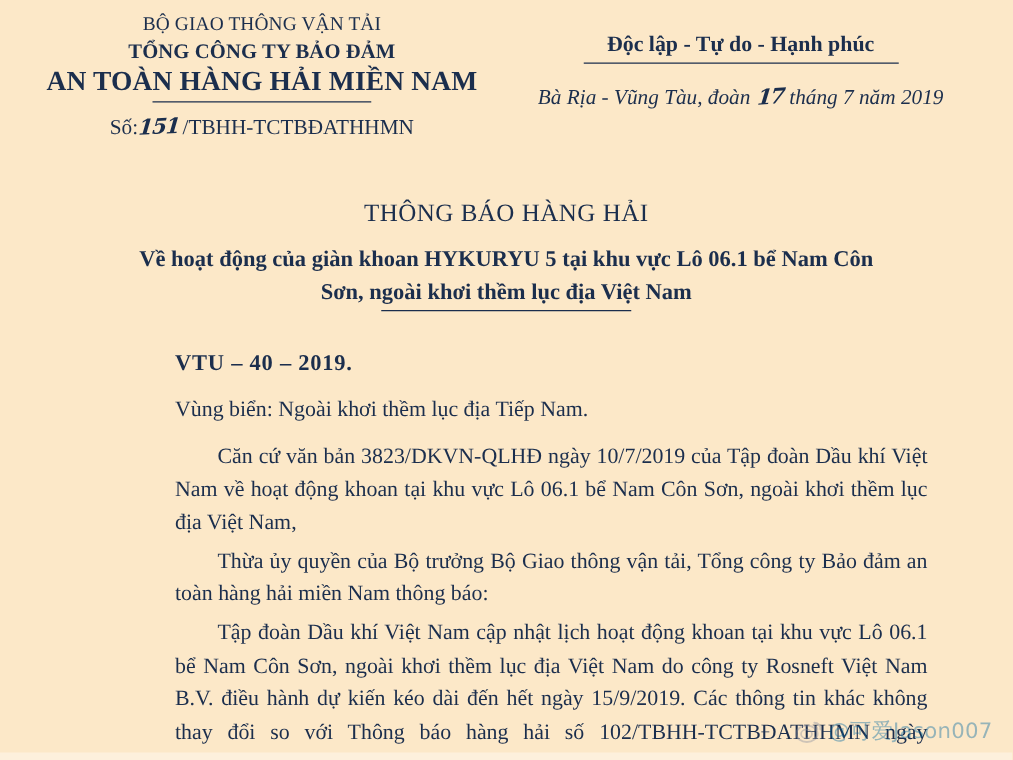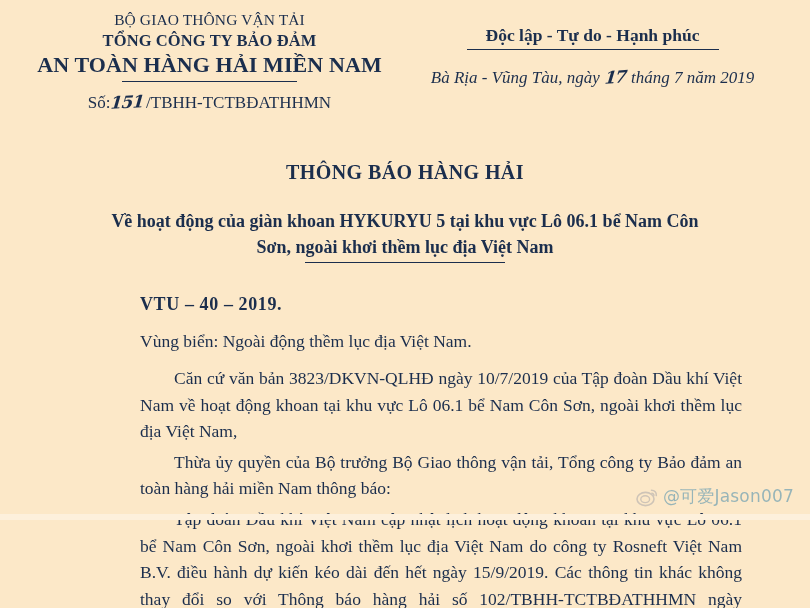--- a/index.html
+++ b/index.html
@@ -11,21 +11,21 @@
     height: 608px;
     background: #fce8c8;
     font-family: "Liberation Serif", "DejaVu Serif", serif;
     color: #1b2e4d;
     overflow: hidden;
     position: relative;
   }
   .page {
     position: relative;
     width: 810px;
-    height: 520px;
+    height: 608px;
     background: #fce8c8;
     box-sizing: border-box;
     border-radius: 16px;
   }
   .bottom-strip {
     position: absolute;
     left: 0;
     right: 0;
     bottom: 0;
     height: 6px;
@@ -131,25 +131,25 @@
   }
 
   
   .title-block {
     margin-top: 48px;
     text-align: center;
     padding: 0 52px;
   }
   .doc-title {
     font-size: 20px;
-    font-weight: bold;
+    font-weight: normal;
     letter-spacing: .4px;
   }
   .doc-subtitle {
-    margin-top: 25px;
+    margin-top: 12px;
     font-size: 18px;
     font-weight: bold;
     line-height: 1.42;
     padding: 0 10px;
   }
   .subtitle-l2 {
     display: inline-block;
     position: relative;
   }
   .subtitle-underline {
@@ -222,41 +222,41 @@
         <span>Số:</span><span class="handwrite">151</span><span>/TBHH-TCTBĐATHHMN</span>
       </div>
     </div>
 
     <div class="hdr-right">
       <div class="motto-wrap">
         <span class="motto">Độc lập - Tự do - Hạnh phúc</span>
         <span class="motto-underline"></span>
       </div>
       <div class="date-line">
-        <span>Bà Rịa - Vũng Tàu, ngày</span>
+        <span>Bà Rịa - Vũng Tàu, đoàn</span>
         <span class="date-hw">17</span>
         <span>tháng 7 năm 2019</span>
       </div>
     </div>
 
   </div>
 
   <div class="title-block">
     <div class="doc-title">THÔNG BÁO HÀNG HẢI</div>
     <div class="doc-subtitle">
       <span>Về hoạt động của giàn khoan HYKURYU 5 tại khu vực Lô 06.1 bể Nam Côn</span>
       <br>
       <span class="subtitle-l2">Sơn, ngoài khơi thềm lục địa Việt Nam</span>
       <span class="subtitle-underline"></span>
     </div>
   </div>
 
   <div class="body">
     <div class="vtu">VTU  –  40 – 2019.</div>
-    <div class="region">Vùng biển: Ngoài động thềm lục địa Việt Nam.</div>
+    <div class="region">Vùng biển: Ngoài khơi thềm lục địa Tiếp Nam.</div>
     <div class="para">Căn cứ văn bản 3823/DKVN-QLHĐ ngày 10/7/2019 của Tập đoàn Dầu khí Việt Nam về hoạt động khoan tại khu vực Lô 06.1 bể Nam Côn Sơn, ngoài khơi thềm lục địa Việt Nam,</div>
     <div class="para">Thừa ủy quyền của Bộ trưởng Bộ Giao thông vận tải, Tổng công ty Bảo đảm an toàn hàng hải miền Nam thông báo:</div>
     <div class="para">Tập đoàn Dầu khí Việt Nam cập nhật lịch hoạt động khoan tại khu vực Lô 06.1 bể Nam Côn Sơn, ngoài khơi thềm lục địa Việt Nam do công ty Rosneft Việt Nam B.V. điều hành dự kiến kéo dài đến hết ngày 15/9/2019. Các thông tin khác không thay đổi so với Thông báo hàng hải số 102/TBHH-TCTBĐATHHMN ngày 17/5/2019.</div>
   </div>
 
   <div class="watermark">
     <span class="wm-logo">
       <svg width="22" height="20" viewBox="0 0 22 20" aria-hidden="true">
         <ellipse cx="9.5" cy="12" rx="8.5" ry="6.6" fill="none" stroke="#8c8f9e" stroke-width="1.6"></ellipse>
         <ellipse cx="9.2" cy="12.2" rx="4.4" ry="3.4" fill="none" stroke="#8c8f9e" stroke-width="1.4"></ellipse>

